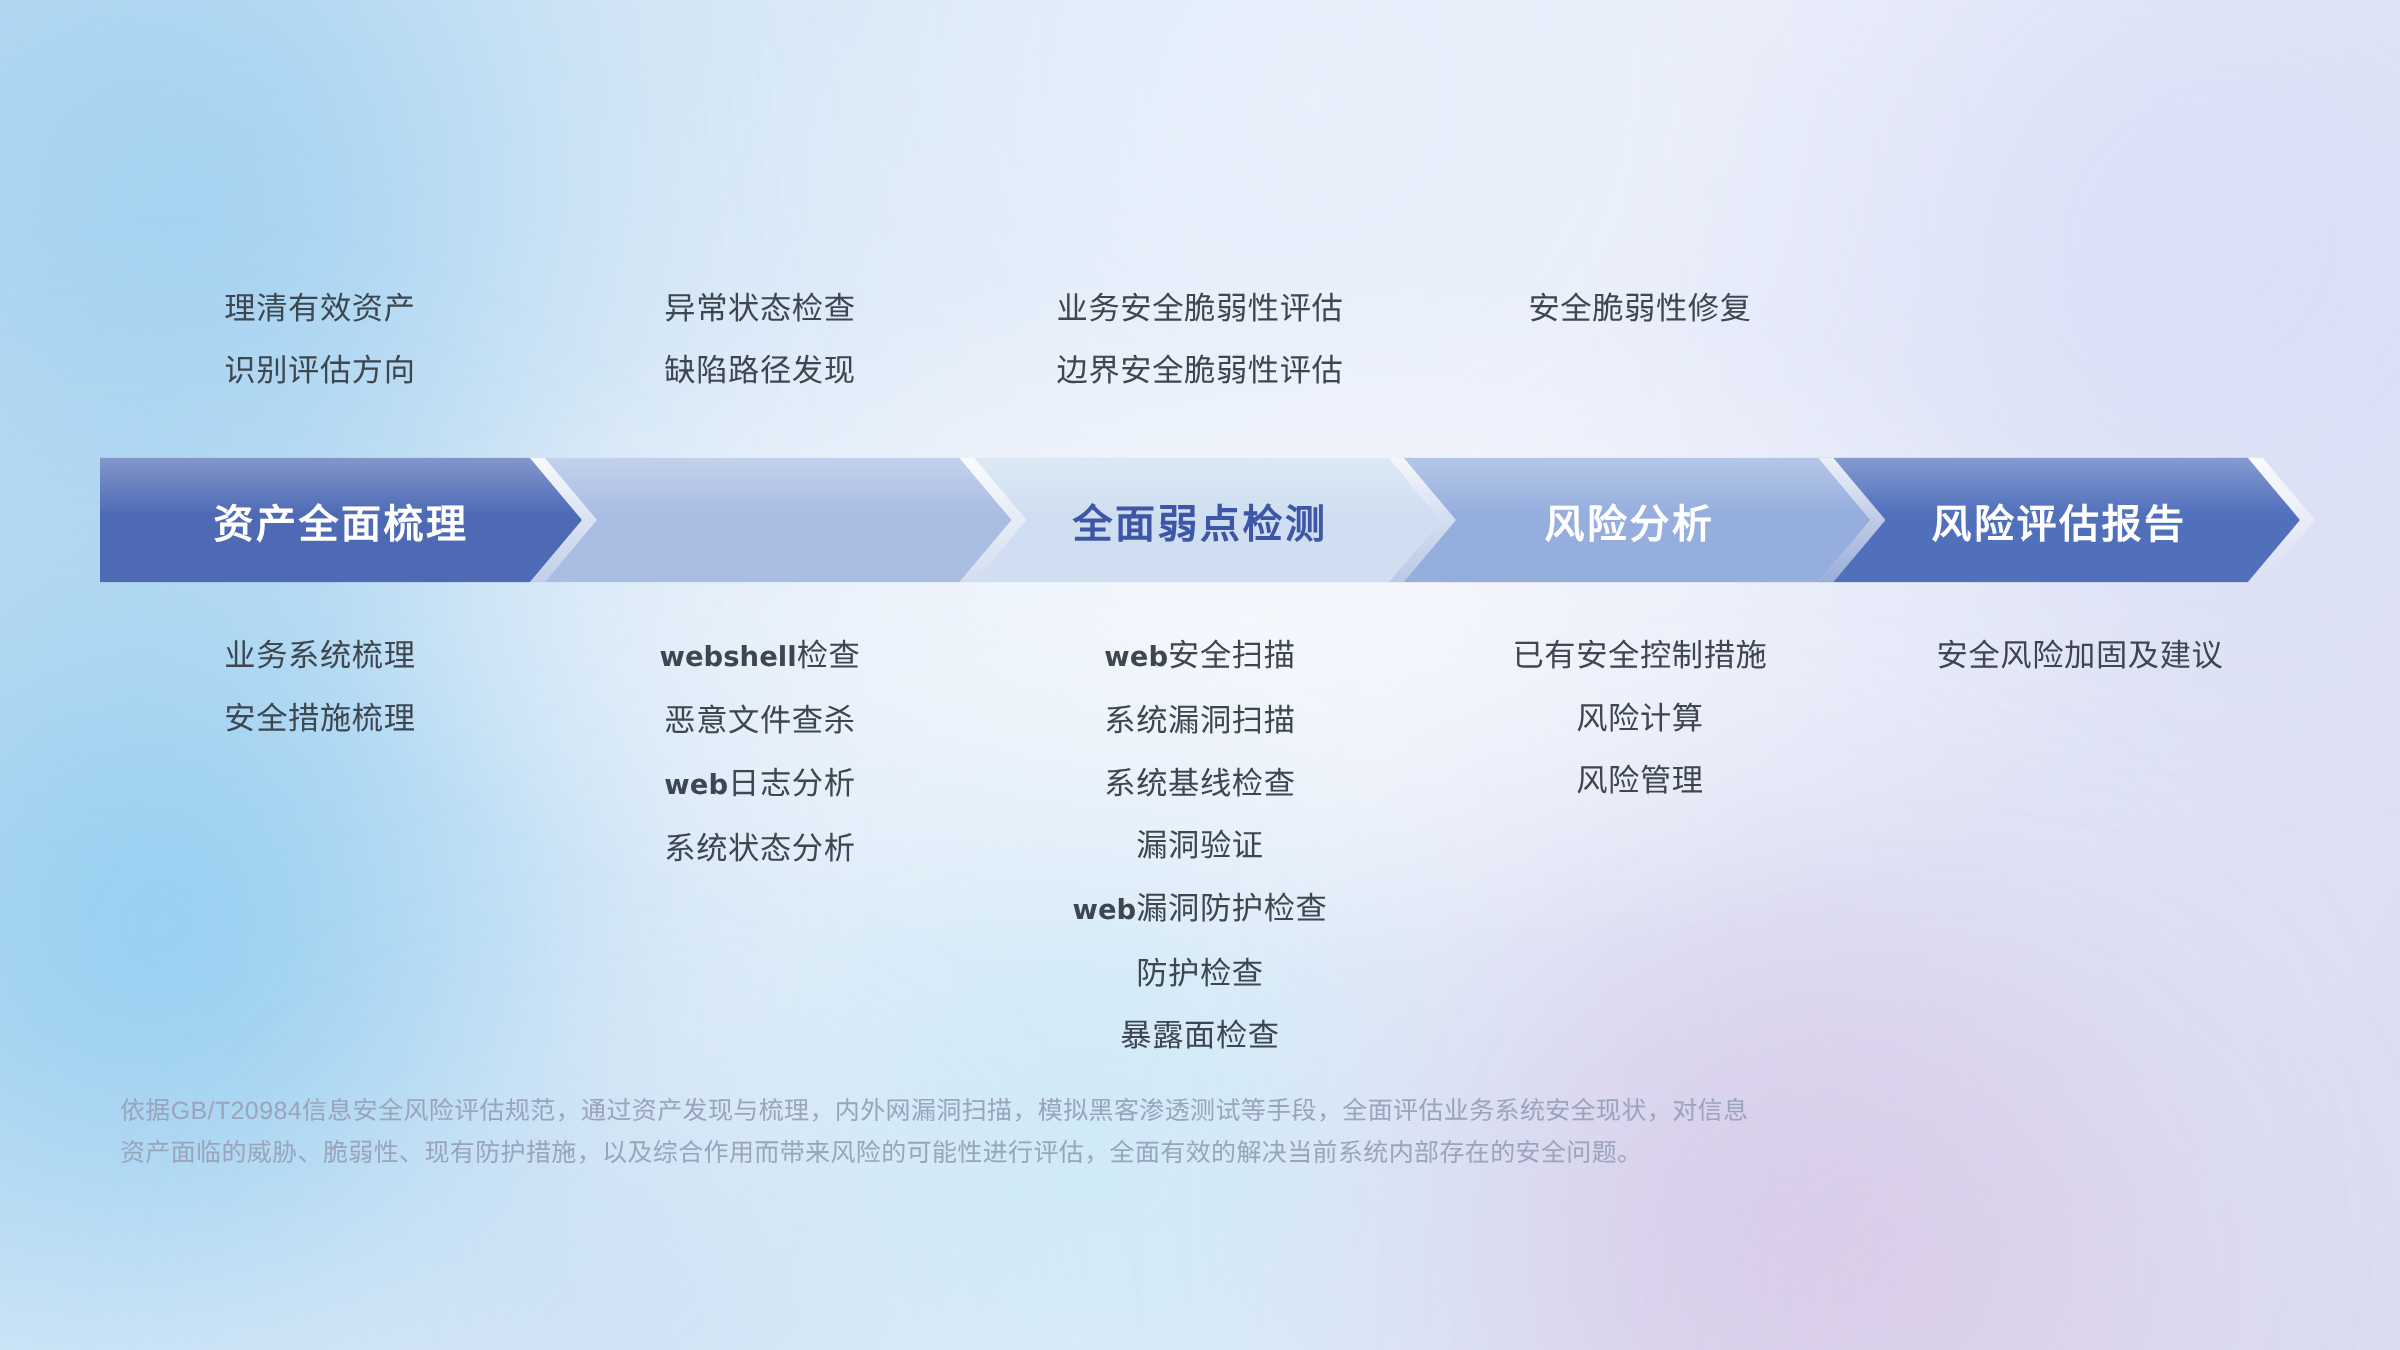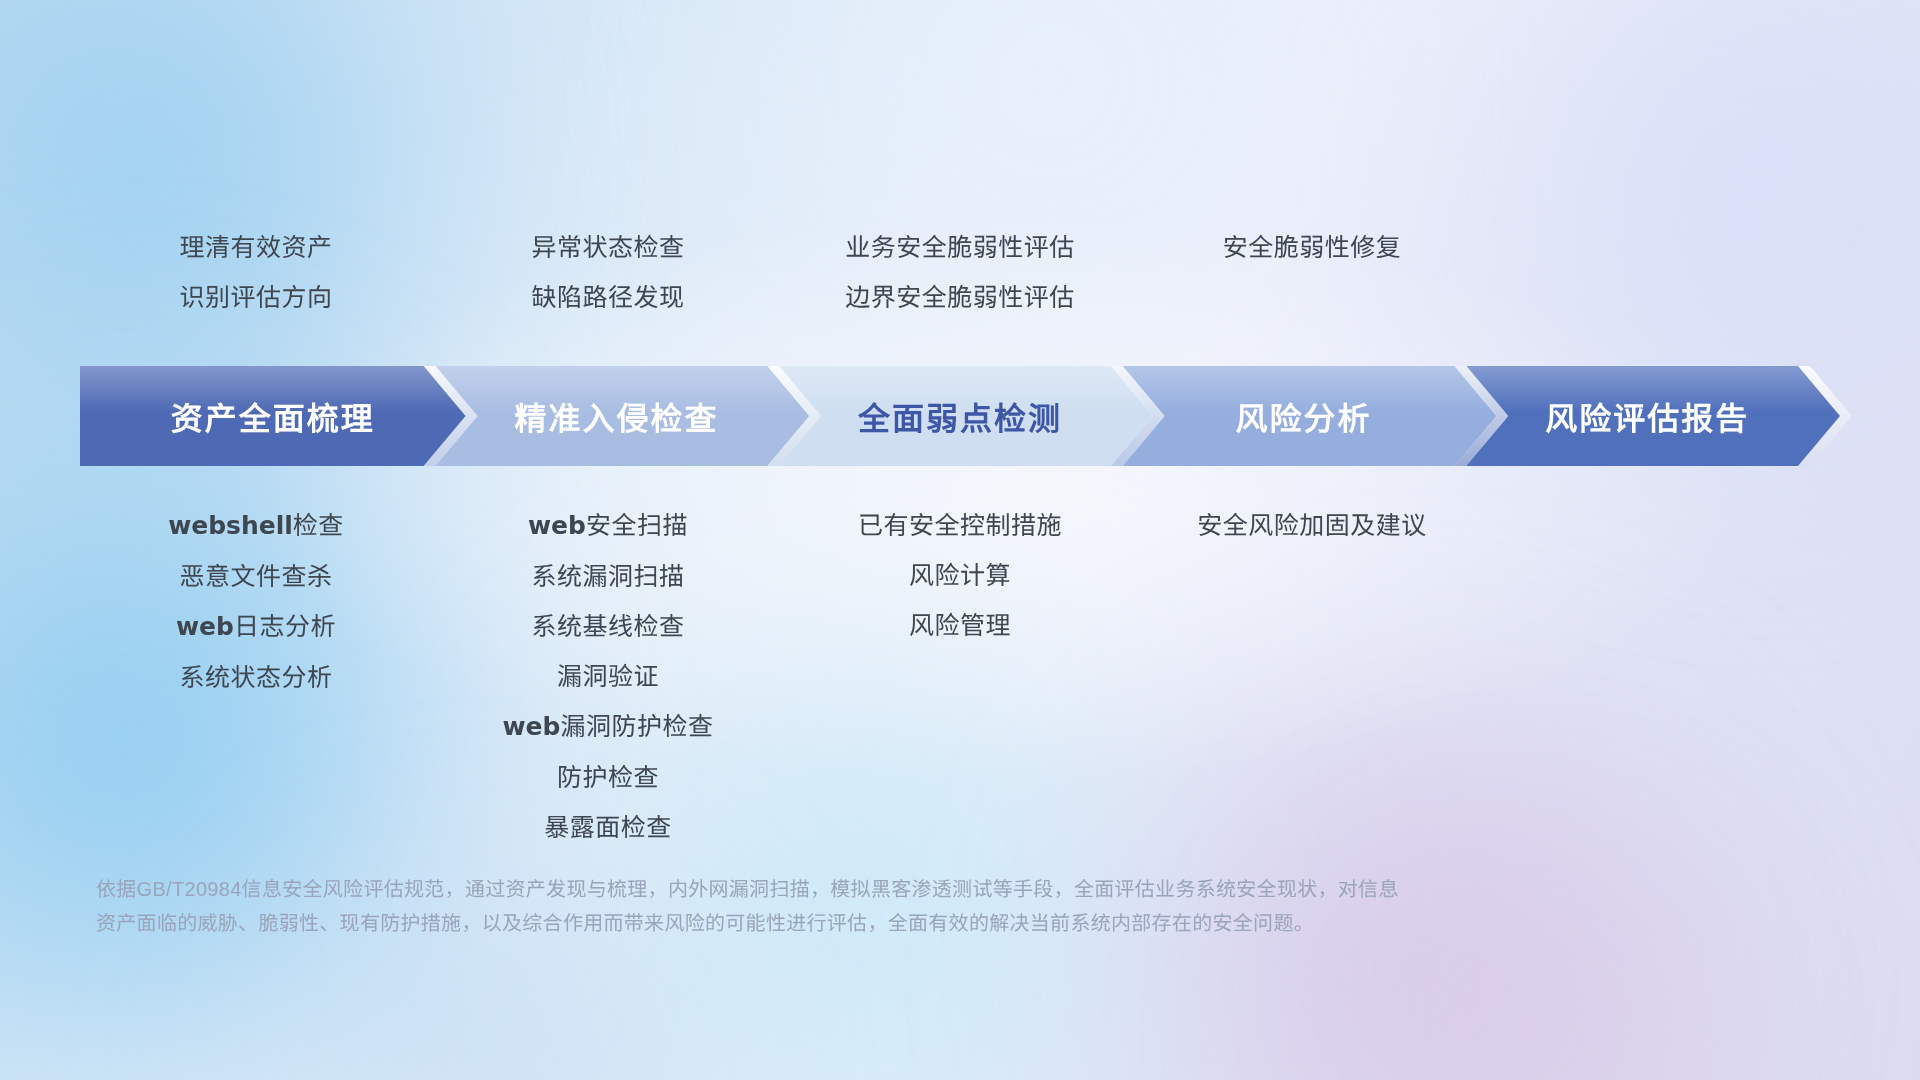--- a/index.html
+++ b/index.html
@@ -85,21 +85,21 @@
   .label {
     font-size: 25px;
     line-height: 50px;
     color: #3e4650;
     letter-spacing: .5px;
     white-space: nowrap;
   }
   .label .en {
     font-family: "DejaVu Sans", "Liberation Sans", sans-serif;
     font-weight: 700;
-    font-size: 25px;
+    font-size: 22px;
     letter-spacing: 0;
     margin-top: 12px;
   }
 
   
   .band {
     position: absolute;
     left: 80px;
     top: 366px;
     width: 1760px;
@@ -199,21 +199,20 @@
         <div class="chev first" style="left: 0px; width: 385.6px; z-index: 6; color: rgb(255, 255, 255);">
           <div class="bevel"></div>
           <div class="plate" style="background: linear-gradient(rgb(78, 106, 181) 0%, rgb(78, 106, 181) 100%);"></div>
           <div class="gloss"></div>
           <div class="txt">资产全面梳理</div>
         </div>
         <div class="chev" style="left: 343.6px; width: 385.6px; z-index: 5; color: rgb(255, 255, 255);">
           <div class="bevel"></div>
           <div class="plate" style="background: linear-gradient(rgb(169, 189, 227) 0%, rgb(169, 189, 227) 100%);"></div>
           <div class="gloss"></div>
-          <div class="txt">精准入侵检查</div>
         </div>
         <div class="chev" style="left: 687.2px; width: 385.6px; z-index: 4; color: rgb(62, 86, 166); font-family: Liberation Serif, serif;">
           <div class="bevel"></div>
           <div class="plate" style="background: linear-gradient(rgb(207, 223, 241) 0%, rgb(207, 223, 241) 100%);"></div>
           <div class="gloss"></div>
           <div class="txt">全面弱点检测</div>
         </div>
         <div class="chev" style="left: 1030.8px; width: 385.6px; z-index: 3; color: rgb(255, 255, 255);">
           <div class="bevel"></div>
           <div class="plate" style="background: linear-gradient(rgb(149, 174, 222) 0%, rgb(149, 174, 222) 100%);"></div>
@@ -222,20 +221,24 @@
         </div>
         <div class="chev" style="left: 1374.4px; width: 385.6px; z-index: 2; color: rgb(255, 255, 255);">
           <div class="bevel"></div>
           <div class="plate" style="background: linear-gradient(rgb(80, 112, 188) 0%, rgb(80, 112, 188) 100%);"></div>
           <div class="gloss"></div>
           <div class="txt">风险评估报告</div>
         </div>
       </div>
 
     <div class="row row-bottom" id="row-bottom">
+        <div class="col">
+          <div class="label"><span>业务系统梳理</span></div>
+          <div class="label"><span>安全措施梳理</span></div>
+        </div>
         <div class="col">
           <div class="label"><span class="en">webshell</span><span>检查</span></div>
           <div class="label"><span>恶意文件查杀</span></div>
           <div class="label"><span class="en">web</span><span>日志分析</span></div>
           <div class="label"><span>系统状态分析</span></div>
         </div>
         <div class="col">
           <div class="label"><span class="en">web</span><span>安全扫描</span></div>
           <div class="label"><span>系统漏洞扫描</span></div>
           <div class="label"><span>系统基线检查</span></div>

